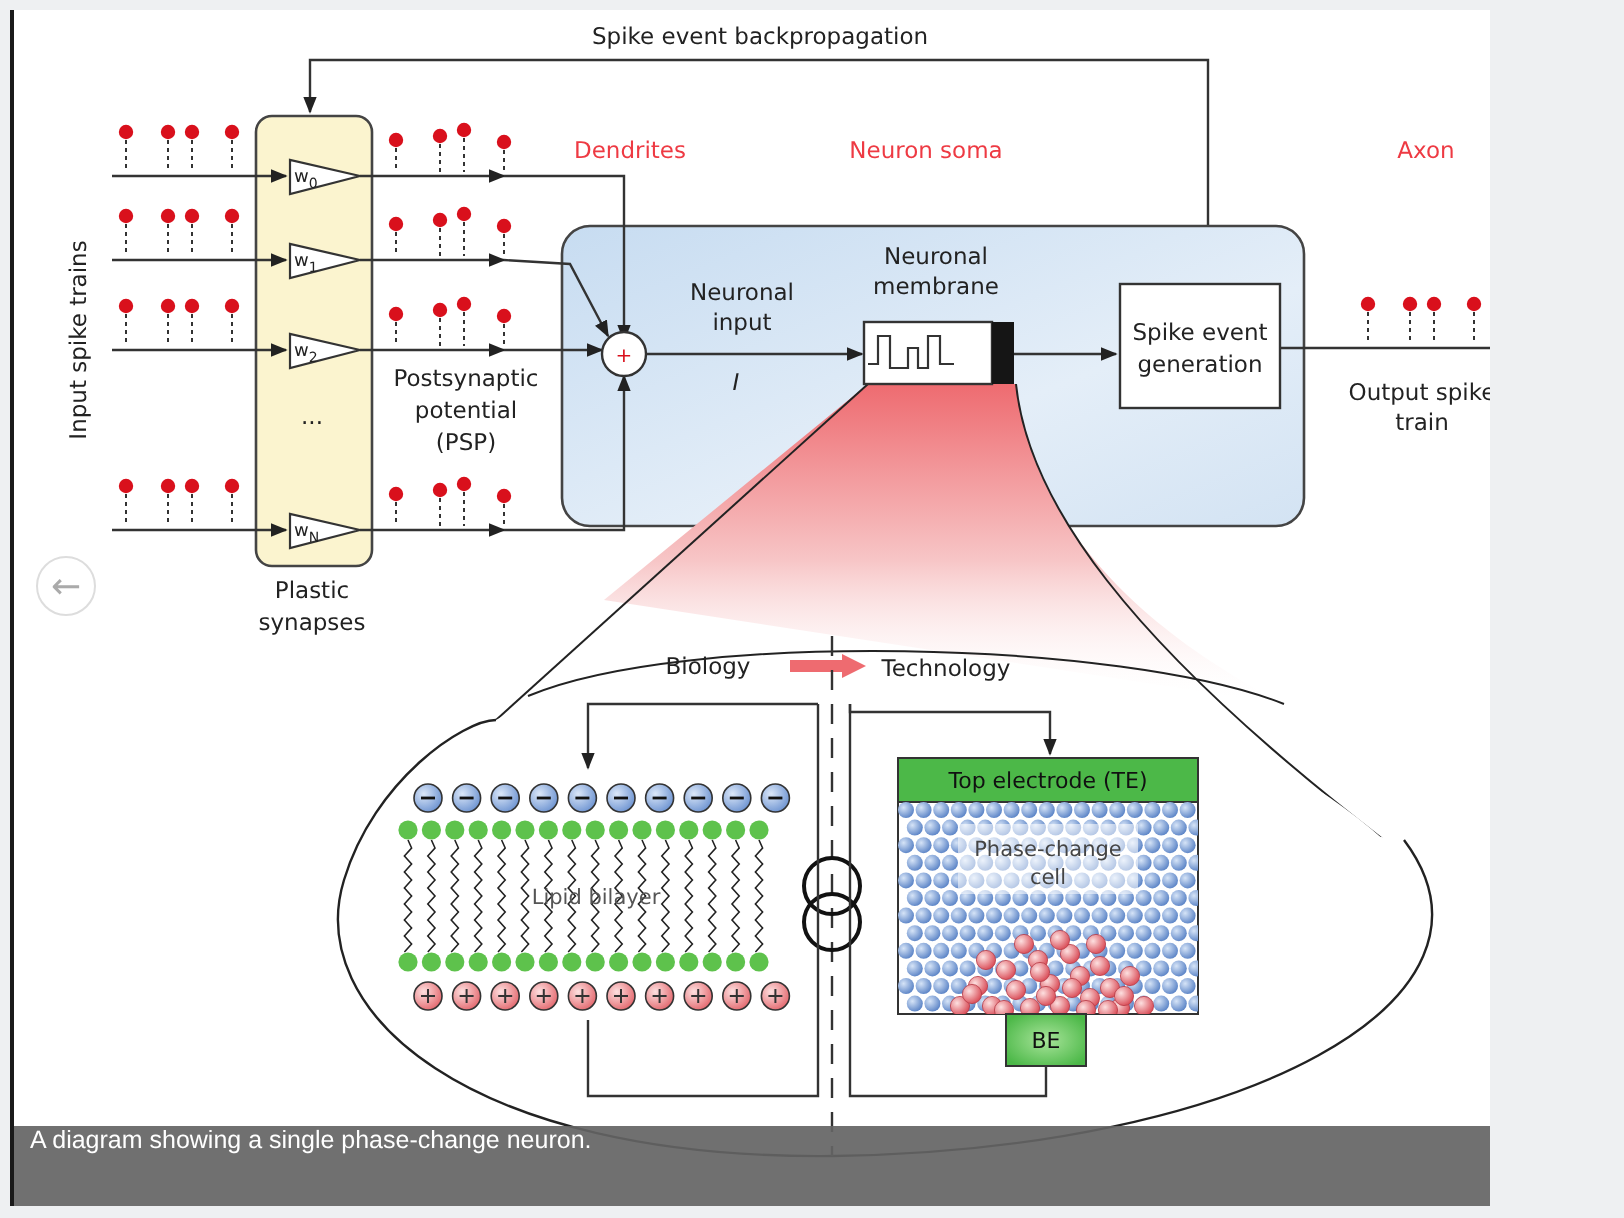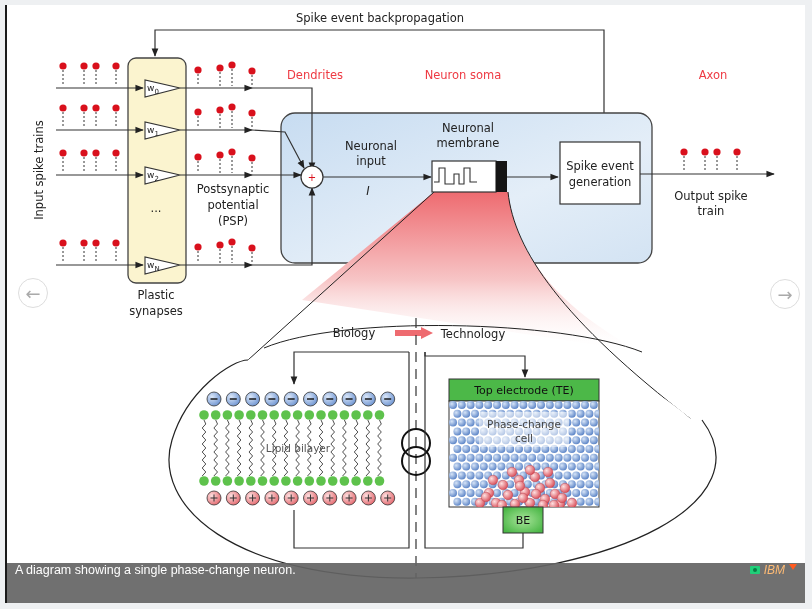--- a/index.html
+++ b/index.html
@@ -1,17 +1,17 @@
 <!DOCTYPE html>
 <html><head>
 <meta charset="utf-8">
 <style>
   html,body{margin:0;padding:0;}
   body{width:812px;height:609px;background:#eef0f2;position:relative;overflow:hidden;font-family:"DejaVu Sans",sans-serif;}
-  #frame{position:absolute;left:5px;top:5px;width:800px;height:598px;background:#fff;border-left:2px solid #1a1a1a;box-sizing:border-box;overflow:hidden;}
+  #frame{position:absolute;left:5px;top:5px;width:740px;height:598px;background:#fff;border-left:2px solid #1a1a1a;box-sizing:border-box;overflow:hidden;}
   #diagram{position:absolute;left:0;top:0;}
   .lbl{font-family:"DejaVu Sans",sans-serif;font-size:11.5px;fill:#222;}
   .red{fill:#ee3a43;}
   .nav-btn{position:absolute;width:30px;height:30px;border-radius:50%;border:1px solid #ddd;background:rgba(255,255,255,0.85);display:flex;align-items:center;justify-content:center;color:#aaa;font-size:18px;cursor:pointer;box-sizing:border-box;}
   #prev{left:11px;top:273px;}
   #next{left:763px;top:274px;}
   #caption{position:absolute;left:0;top:558px;width:800px;height:40px;background:rgba(100,100,100,0.92);display:flex;align-items:flex-start;justify-content:space-between;box-sizing:border-box;padding:0 10px 0 8px;}
   #caption-text{color:#fff;font-family:"Liberation Sans",sans-serif;font-size:12.5px;}
   #credit{display:flex;align-items:center;gap:4px;}
   #cam{width:10px;height:8px;background:#1fcf78;border-radius:1px;position:relative;}

